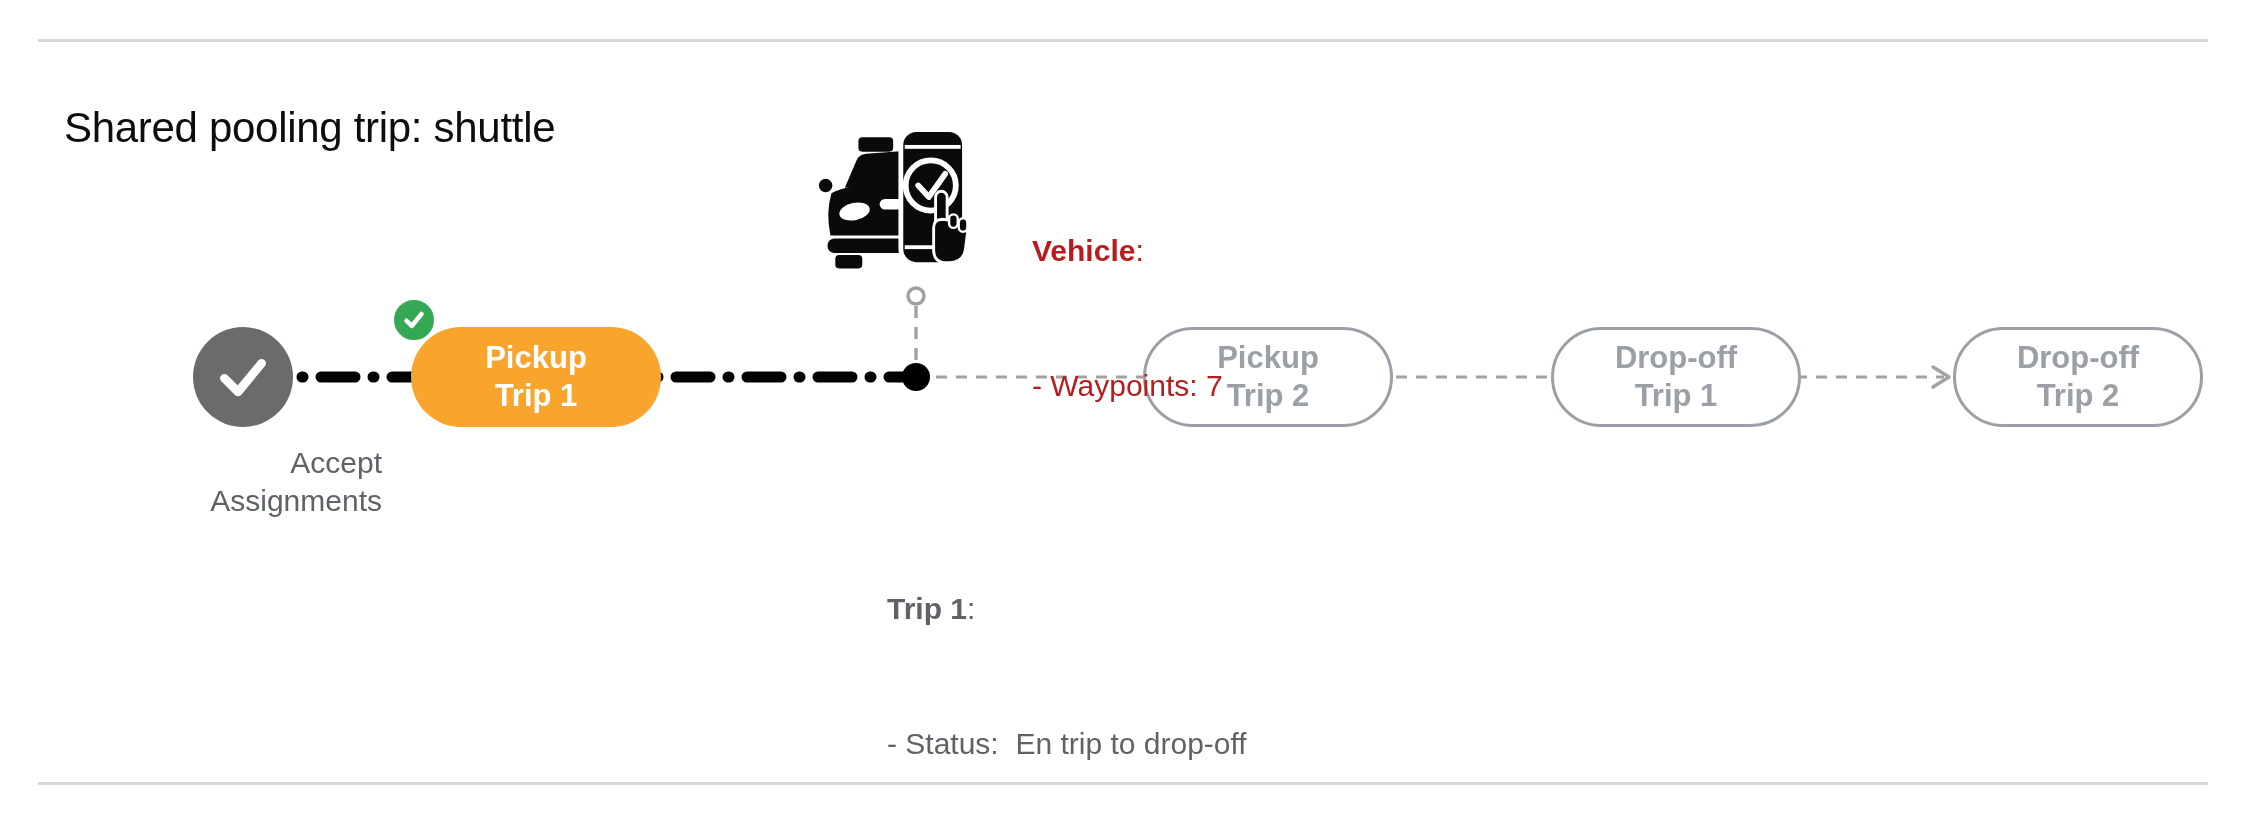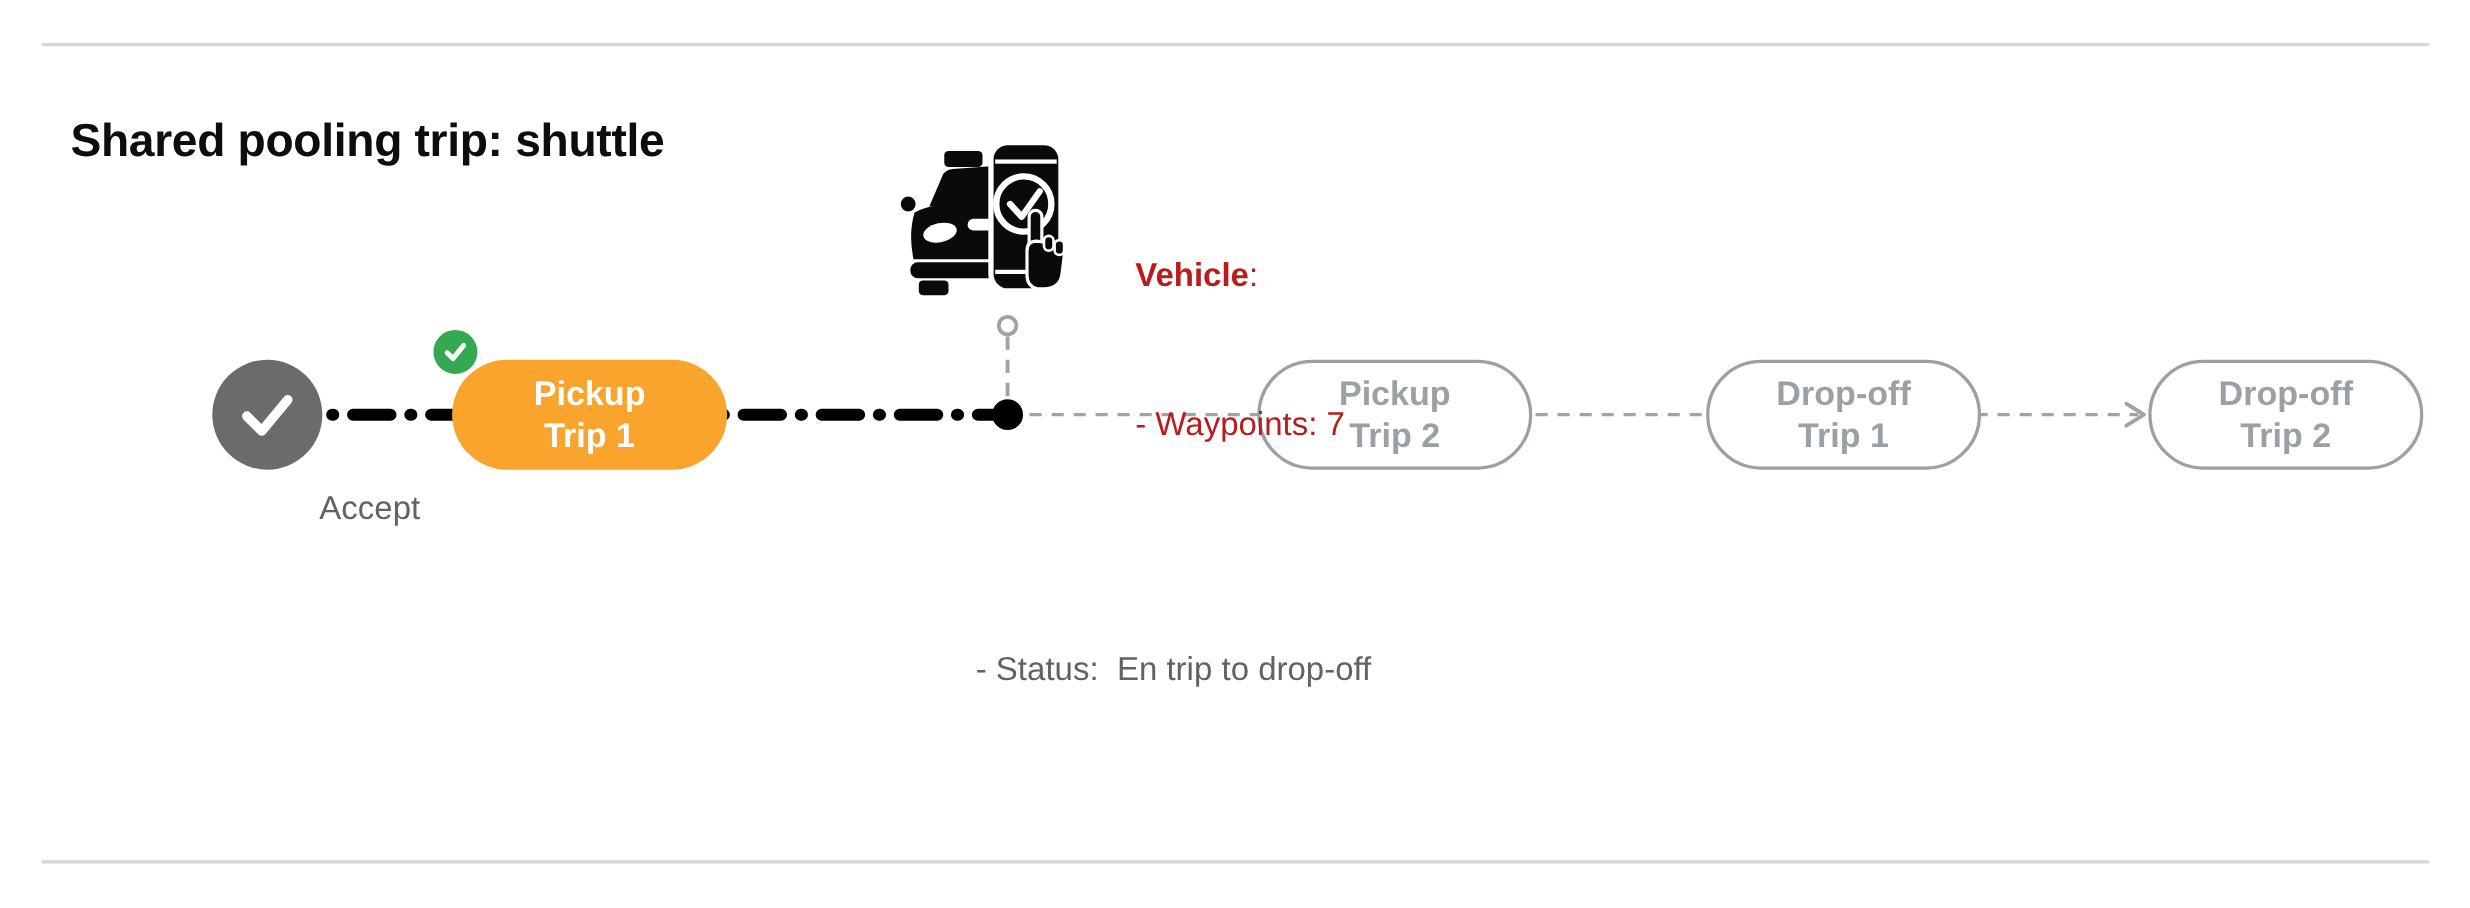--- a/index.html
+++ b/index.html
@@ -5,21 +5,21 @@
   html,body{margin:0;padding:0;background:#ffffff;}
   .canvas{
     position:relative;width:2245px;height:825px;background:#ffffff;
     font-family:"Liberation Sans",sans-serif;overflow:hidden;
   }
   .rule{position:absolute;left:38px;width:2170px;height:3px;background:#d6d6d6;}
   .rule-top{top:39px;}
   .rule-bottom{top:782px;}
   .title{
     position:absolute;left:64px;top:104px;margin:0;
-    font-size:42px;font-weight:700;color:#0d0d0d;letter-spacing:-0.3px;
+    font-size:42px;font-weight:400;color:#0d0d0d;letter-spacing:-0.3px;
   }
   .connectors{position:absolute;left:0;top:0;z-index:1;}
   .dash-black{stroke:#000;stroke-width:11;stroke-linecap:round;stroke-dasharray:34 18 1 18;fill:none;}
   .dash-gray{stroke:#a2a2a2;stroke-width:3;stroke-dasharray:11 9;fill:none;}
   .dash-gray-v{stroke:#a2a2a2;stroke-width:3.5;stroke-dasharray:12 9;fill:none;}
   .arrow{fill:none;stroke:#a2a2a2;stroke-width:3.5;stroke-linecap:round;stroke-linejoin:round;}
   .dot{fill:#000;}
   .marker{fill:#ffffff;stroke:#a2a2a2;stroke-width:3.5;}
   .node-circle{
     position:absolute;left:193px;top:327px;width:100px;height:100px;border-radius:50%;
@@ -76,20 +76,21 @@
     <circle class="marker" cx="916" cy="296" r="8"></circle>
   </svg>
 
   <div class="node-circle">
     <svg width="62" height="62" viewBox="0 0 100 100">
       <path d="M20 52 L42 74 L80 28" fill="none" stroke="#ffffff" stroke-width="14" stroke-linecap="round" stroke-linejoin="round"></path>
     </svg>
   </div>
   <div class="node-label">
     <span>Accept</span>
+    <span>Assignments</span>
   </div>
 
   <div class="pill pill-active">
     <span>Pickup</span>
     <span>Trip 1</span>
   </div>
   <div class="badge">
     <svg width="30" height="30" viewBox="0 0 40 40">
       <path d="M10 21 L17 28 L30 12" fill="none" stroke="#ffffff" stroke-width="6" stroke-linecap="round" stroke-linejoin="round"></path>
     </svg>
@@ -135,20 +136,21 @@
       <rect x="148" y="96" width="9" height="14" rx="4.5" fill="#0a0a0a" stroke="#ffffff" stroke-width="2.5"></rect>
     </g>
   </svg>
 
   <div class="vehicle-callout">
     <div><span class="bold">Vehicle</span><span>:</span></div>
     <div>- Waypoints: 7</div>
   </div>
 
   <div class="trip-info">
+    <div><span class="bold">Trip 1</span><span>:</span></div>
     <div>- Status:  En trip to drop-off</div>
     
     
     
     
   </div>
 
 </div>
 
 </body></html>

